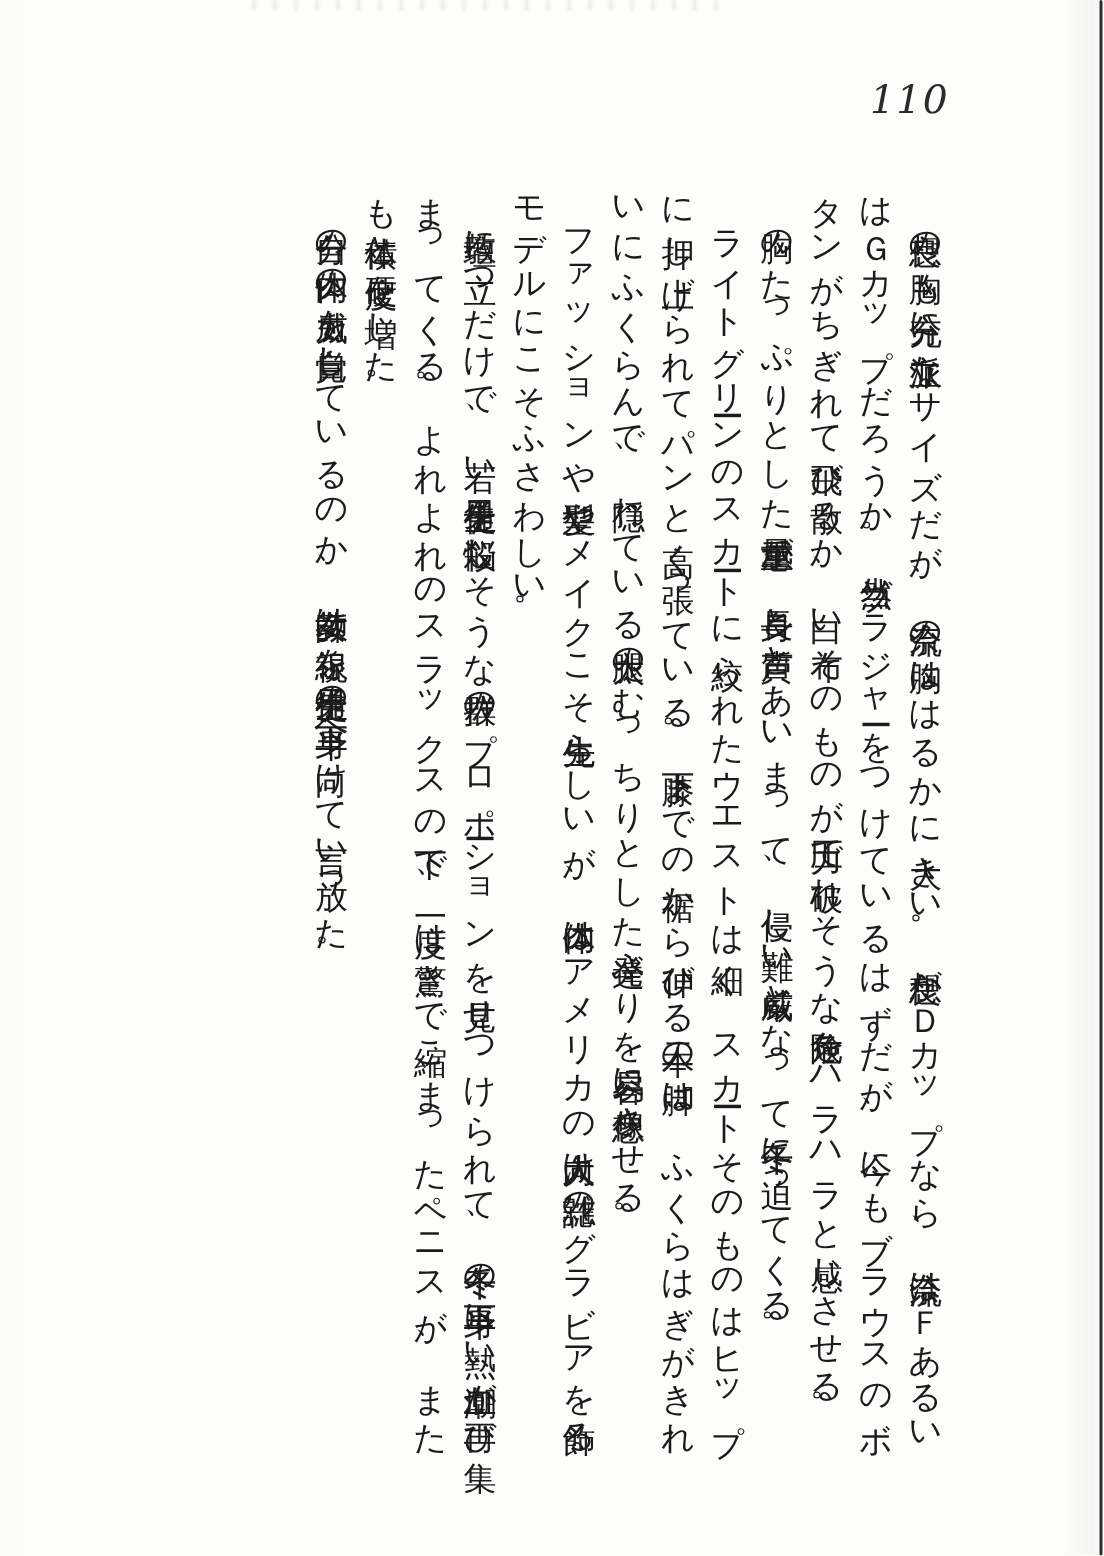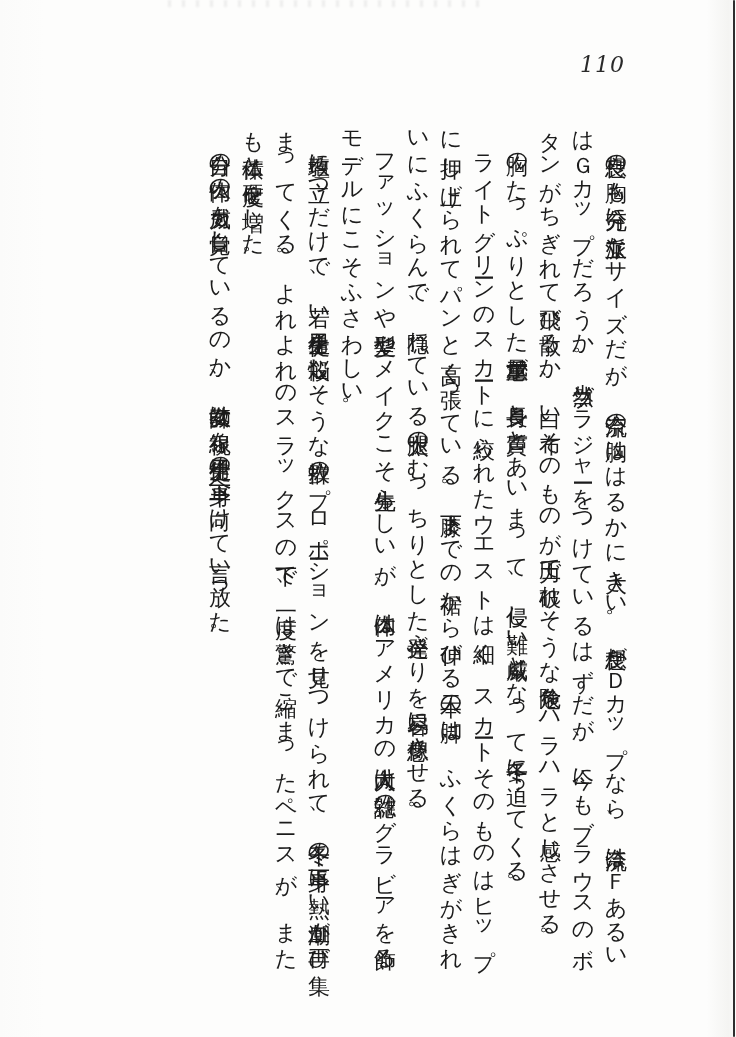--- a/index.html
+++ b/index.html
@@ -18,21 +18,21 @@
     position: absolute;
     inset: 0;
     width: 736px;
     height: 1037px;
     background: linear-gradient(90deg, #fbfbfa 0%, #fdfdfc 6%, #fdfdfc 96%, #f4f4f2 99%, #fdfdfc 100%);
   }
   .page-number {
     position: absolute;
     top: 52px;
     left: 580px;
-    font-size: 22px;
+    font-size: 26px;
     font-style: italic;
     letter-spacing: 1px;
     color: #2a2a2a;
   }
   .text-block {
     position: absolute;
     top: 116px;
     right: 103px;
     height: 842px;
     writing-mode: vertical-rl;

